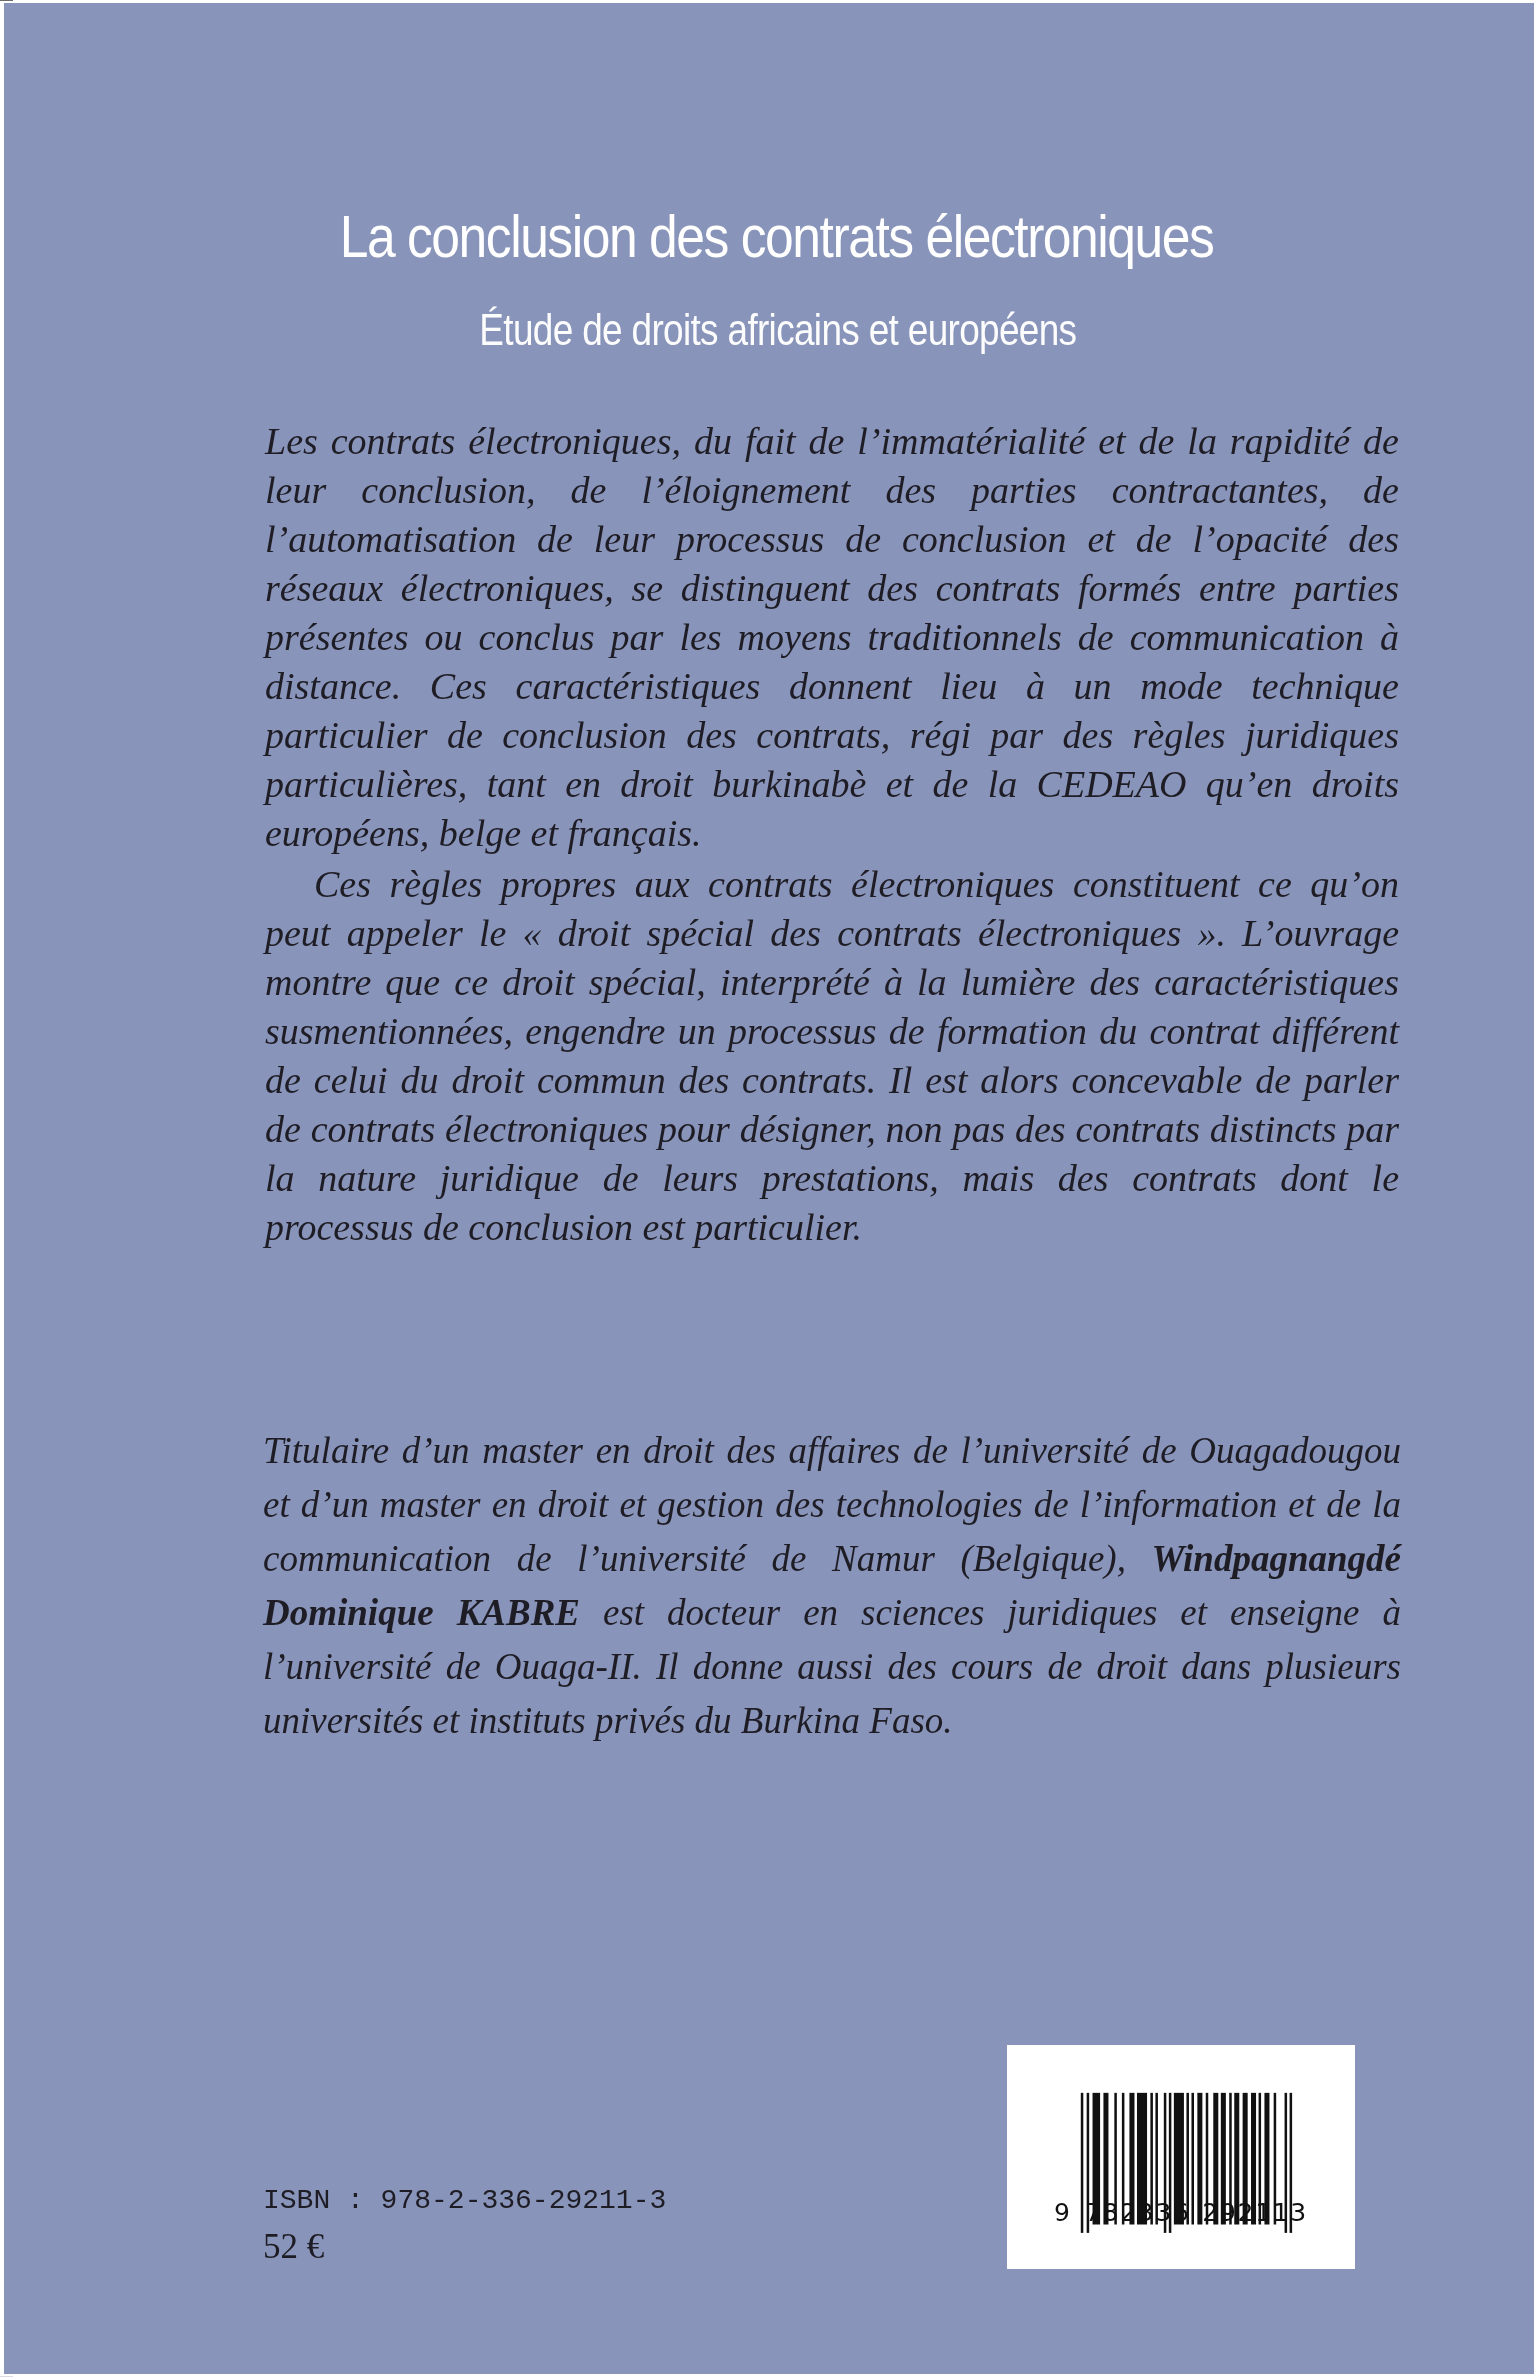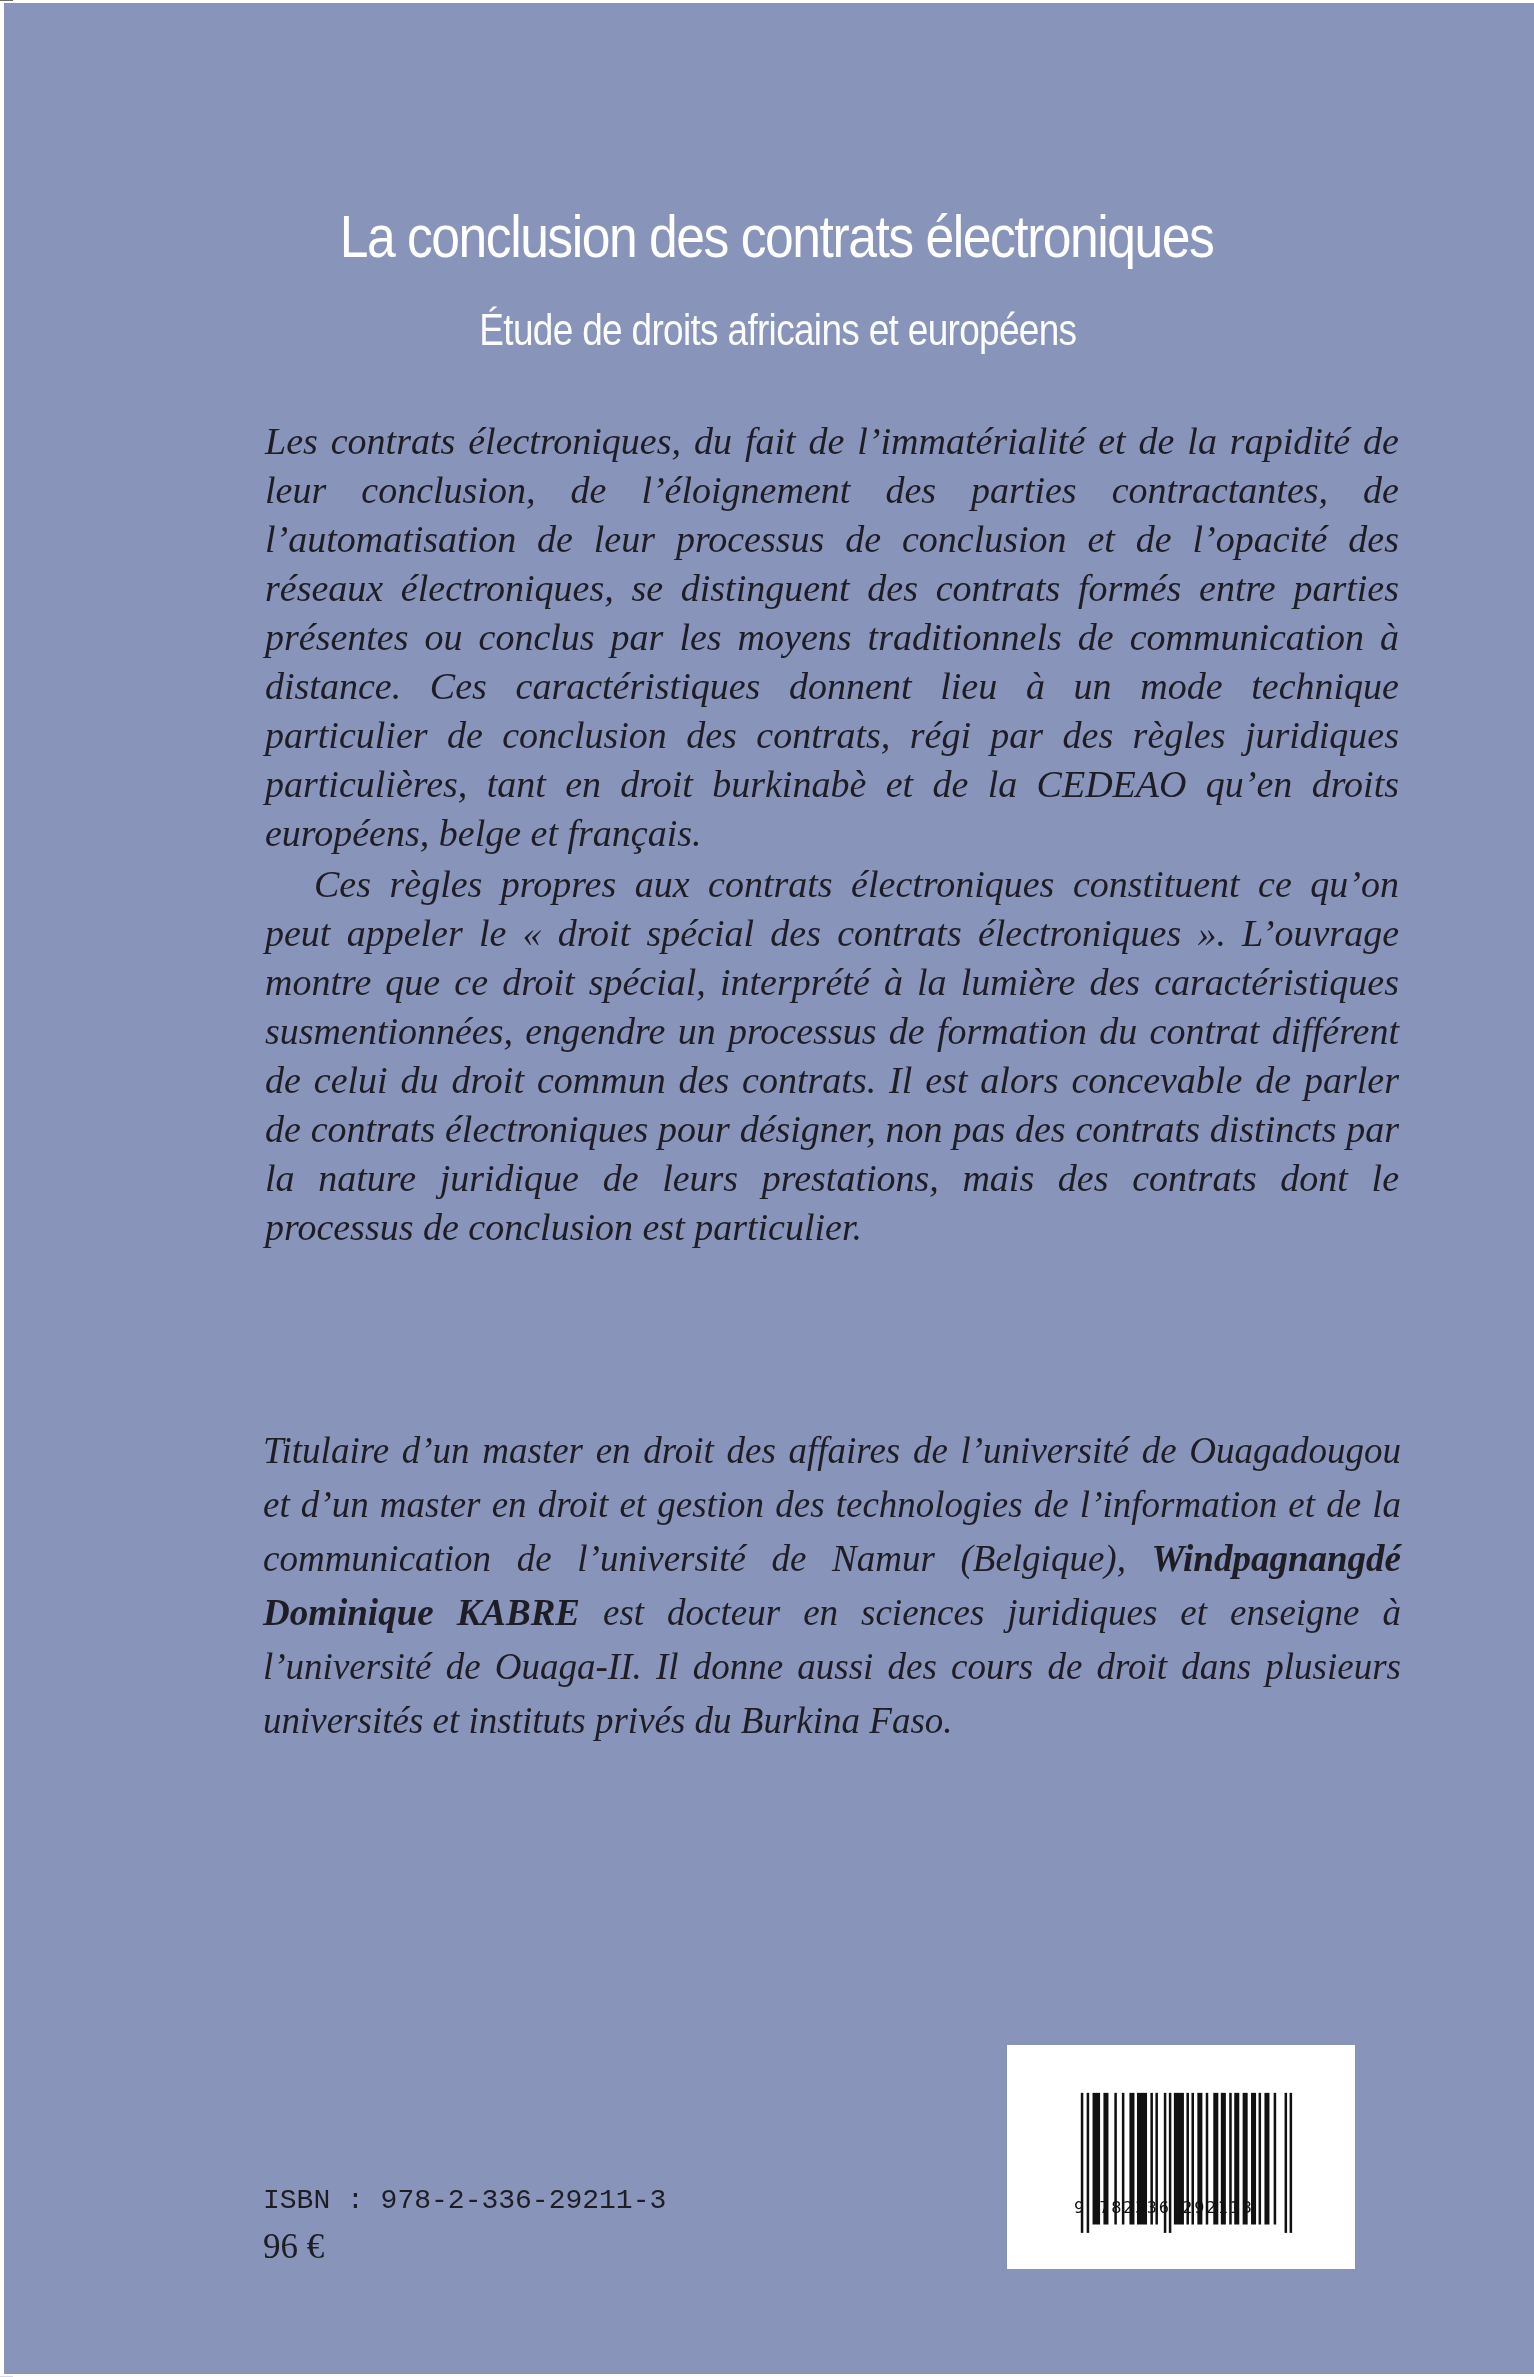--- a/index.html
+++ b/index.html
@@ -129,46 +129,45 @@
       position: absolute;
       left: 0;
       top: 0;
     }
     .barcode-digits {
       position: absolute;
       left: 47px;
       top: 153px;
       width: 252px;
       font-family: "DejaVu Sans", sans-serif;
-      font-size: 16px;
+      font-size: 25px;
       color: #111111;
       letter-spacing: 1.7px;
       white-space: nowrap;
-      margin-left: 20px;
     }
   </style>
 </head>
 <body>
 
 <div class="cover"></div>
 <div class="crop-mark top-h"></div>
 <div class="crop-mark bottom-h"></div>
 
 <div class="title">La conclusion des contrats électroniques</div>
 <div class="subtitle">Étude de droits africains et européens</div>
 
 <div class="body-text">
   <p>Les contrats électroniques, du fait de l’immatérialité et de la rapidité de leur conclusion, de l’éloignement des parties contractantes, de l’automatisation de leur processus de conclusion et de l’opacité des réseaux électroniques, se distinguent des contrats formés entre parties présentes ou conclus par les moyens traditionnels de communication à distance. Ces caractéristiques donnent lieu à un mode technique particulier de conclusion des contrats, régi par des règles juridiques particulières, tant en droit burkinabè et de la CEDEAO qu’en droits européens, belge et français.</p>
   <p class="indent">Ces règles propres aux contrats électroniques constituent ce qu’on peut appeler le « droit spécial des contrats électroniques ». L’ouvrage montre que ce droit spécial, interprété à la lumière des caractéristiques susmentionnées, engendre un processus de formation du contrat différent de celui du droit commun des contrats. Il est alors concevable de parler de contrats électroniques pour désigner, non pas des contrats distincts par la nature juridique de leurs prestations, mais des contrats dont le processus de conclusion est particulier.</p>
 </div>
 
 <div class="bio"><span>Titulaire d’un master en droit des affaires de l’université de Ouagadougou et d’un master en droit et gestion des technologies de l’information et de la communication de l’université de Namur (Belgique), </span><span class="author-name">Windpagnangdé Dominique KABRE</span><span> est docteur en sciences juridiques et enseigne à l’université de Ouaga-II. Il donne aussi des cours de droit dans plusieurs universités et instituts privés du Burkina Faso.</span></div>
 
 <div class="isbn">ISBN : 978-2-336-29211-3</div>
-<div class="price">96 €</div>
+<div class="price">52 €</div>
 
 <div class="barcode-box">
   <svg class="barcode-svg" width="348" height="224" viewBox="0 0 415 267" xmlns="http://www.w3.org/2000/svg">
     <g fill="#111111">
 
       <rect x="88" y="57" width="3" height="167"></rect>
       <rect x="95" y="57" width="3" height="167"></rect>
 
       <rect x="102" y="57" width="9" height="157"></rect>
       <rect x="115" y="57" width="6" height="157"></rect>

